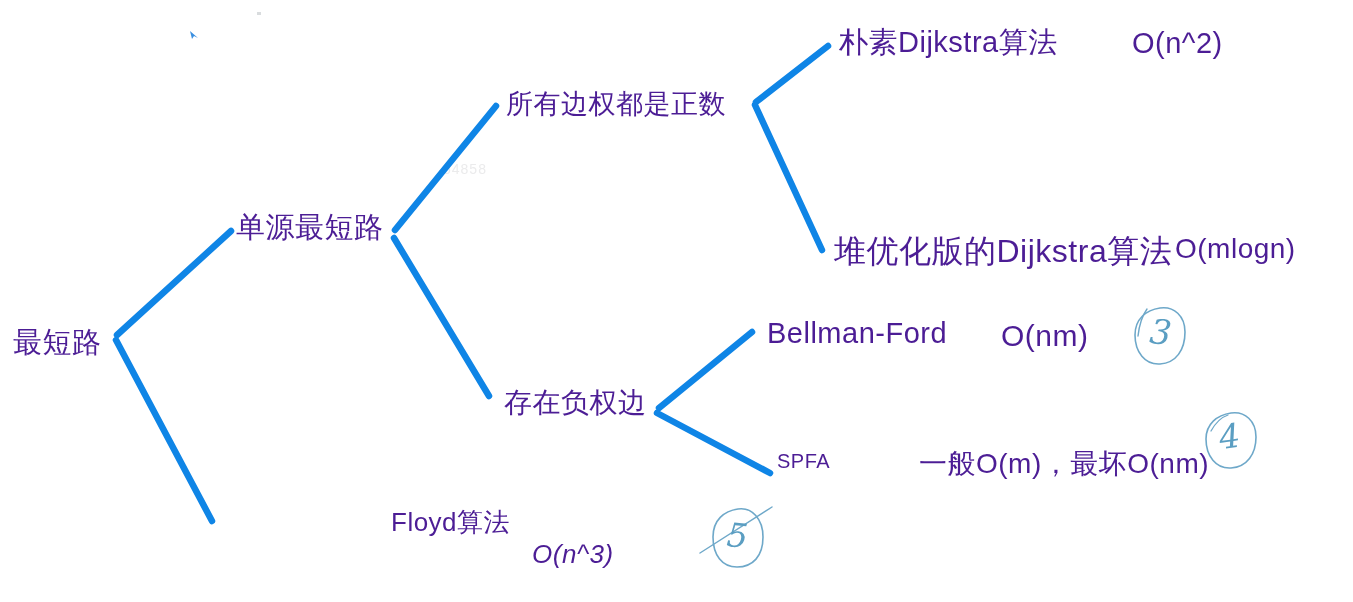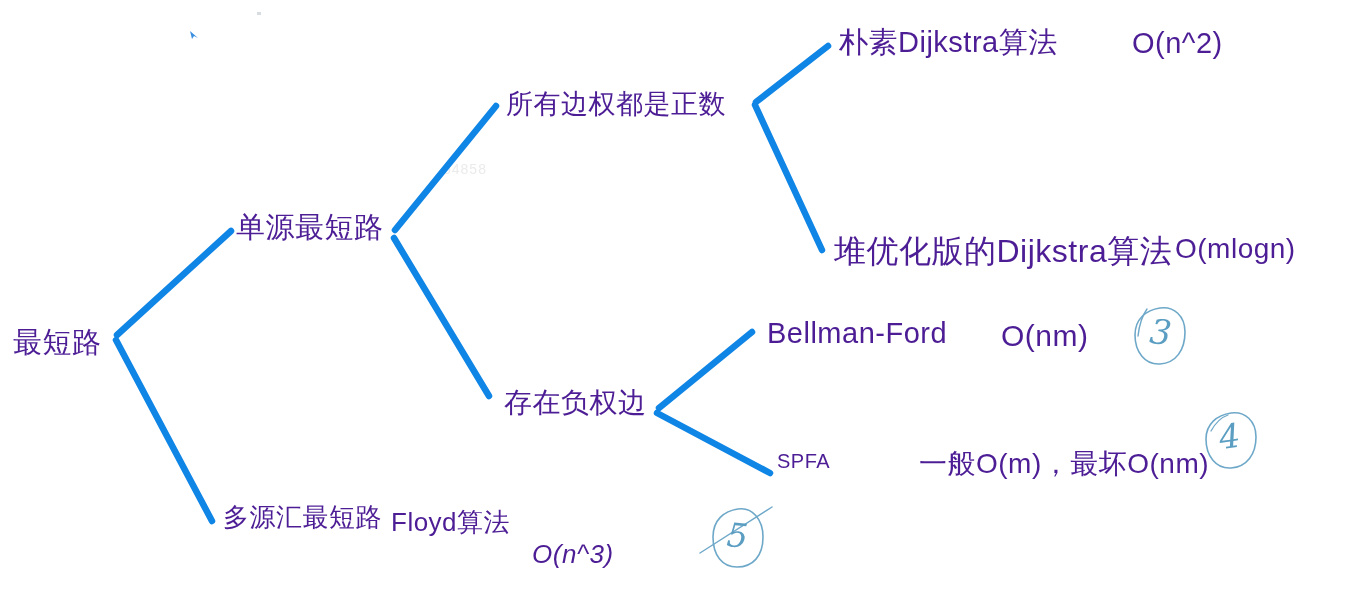--- a/index.html
+++ b/index.html
@@ -55,21 +55,20 @@
 
     <path d="M190,31 l2,8 l2,-3 l4,2 z" fill="#3a8fe0" stroke="none"></path>
   </svg>
 
   <span class="speck" style="left:257px;top:12px;"></span>
 
   <span class="lbl" style="left:13px;top:326px;font-size:29px;">最短路</span>
 
   <span class="lbl" style="left:236px;top:211px;font-size:29px;">单源最短路</span>
 
-  <span class="lbl" style="left:223px;top:503px;font-size:26px;">多源汇最短路</span>
 
   <span class="lbl" style="left:506px;top:89px;font-size:27px;">所有边权都是正数</span>
 
   <span class="lbl" style="left:504px;top:387px;font-size:28px;">存在负权边</span>
 
   <span class="lbl" style="left:839px;top:26px;font-size:29px;">朴素Dijkstra算法</span>
   <span class="lbl" style="left:1132px;top:27px;font-size:29px;">O(n^2)</span>
 
   <span class="lbl" style="left:834px;top:233px;font-size:32px;">堆优化版的Dijkstra算法</span>
   <span class="lbl" style="left:1175px;top:233px;font-size:28px;">O(mlogn)</span>

